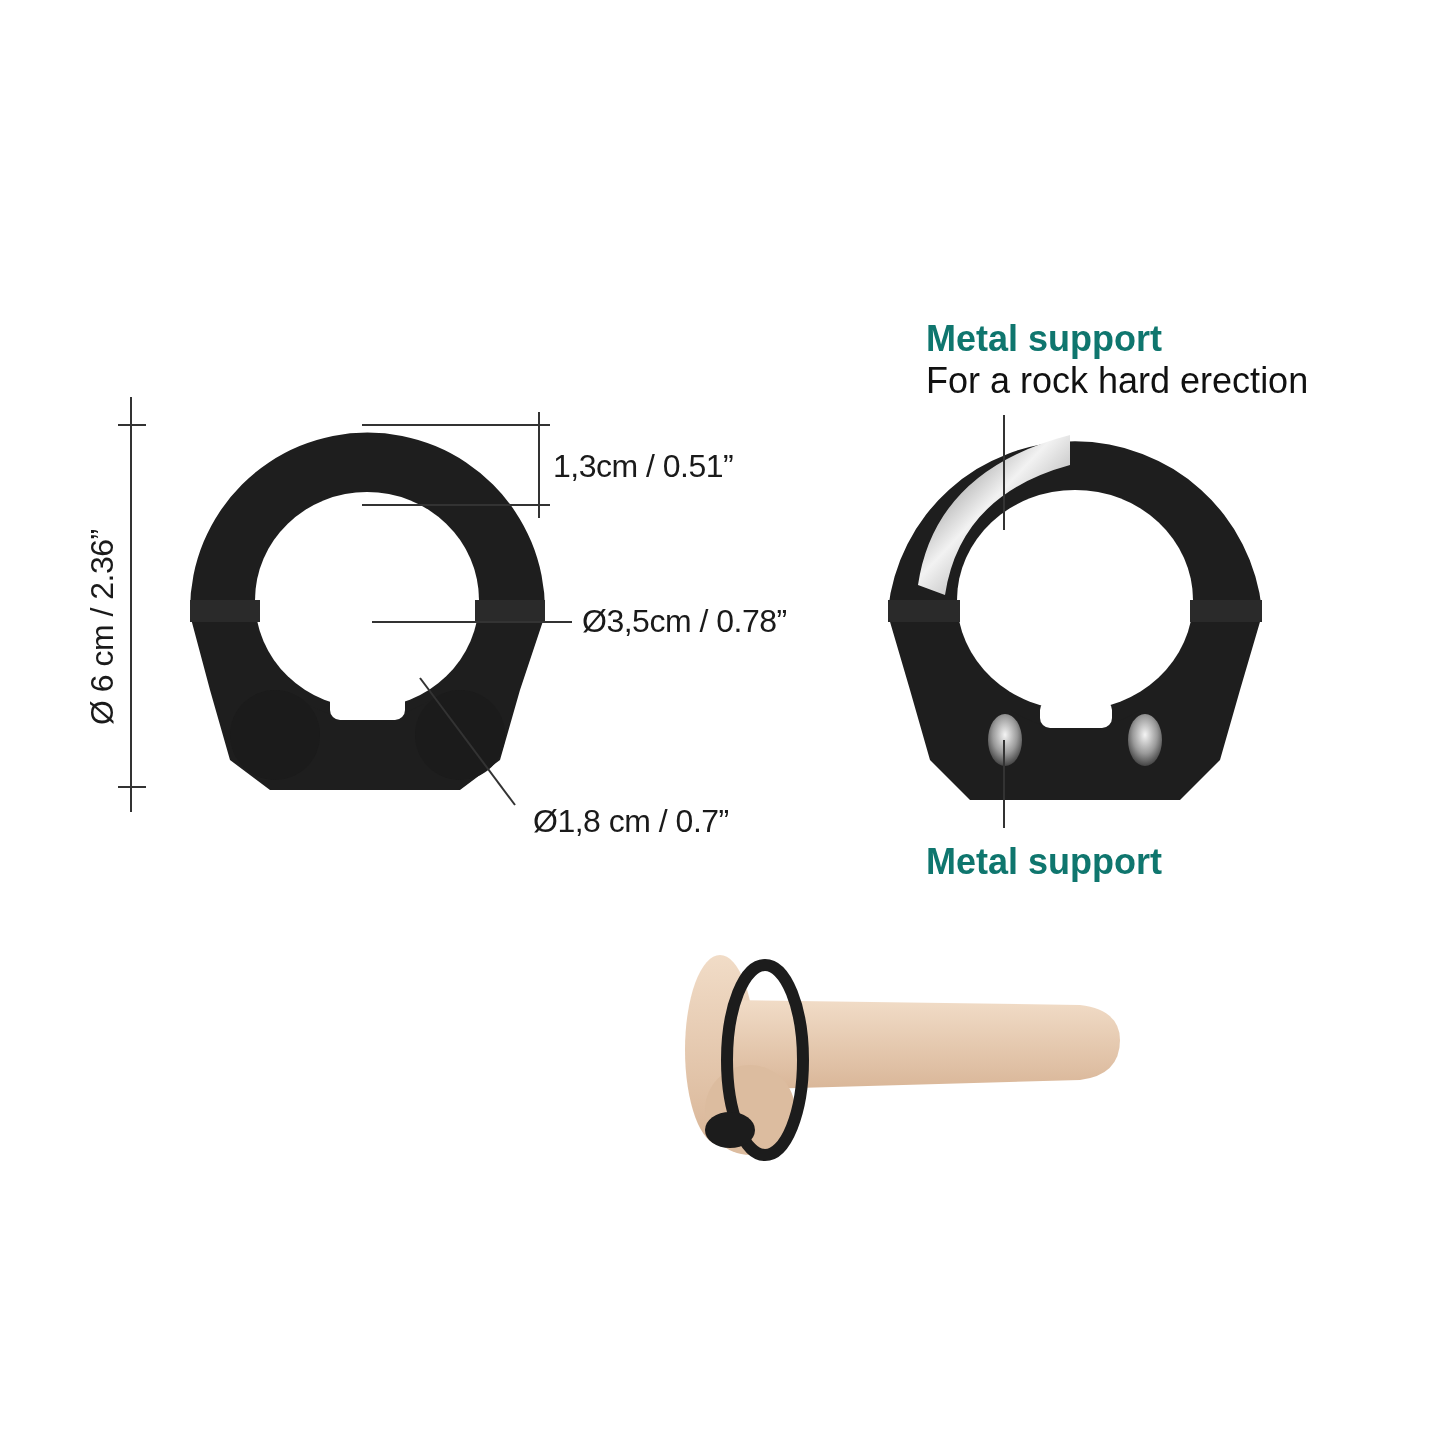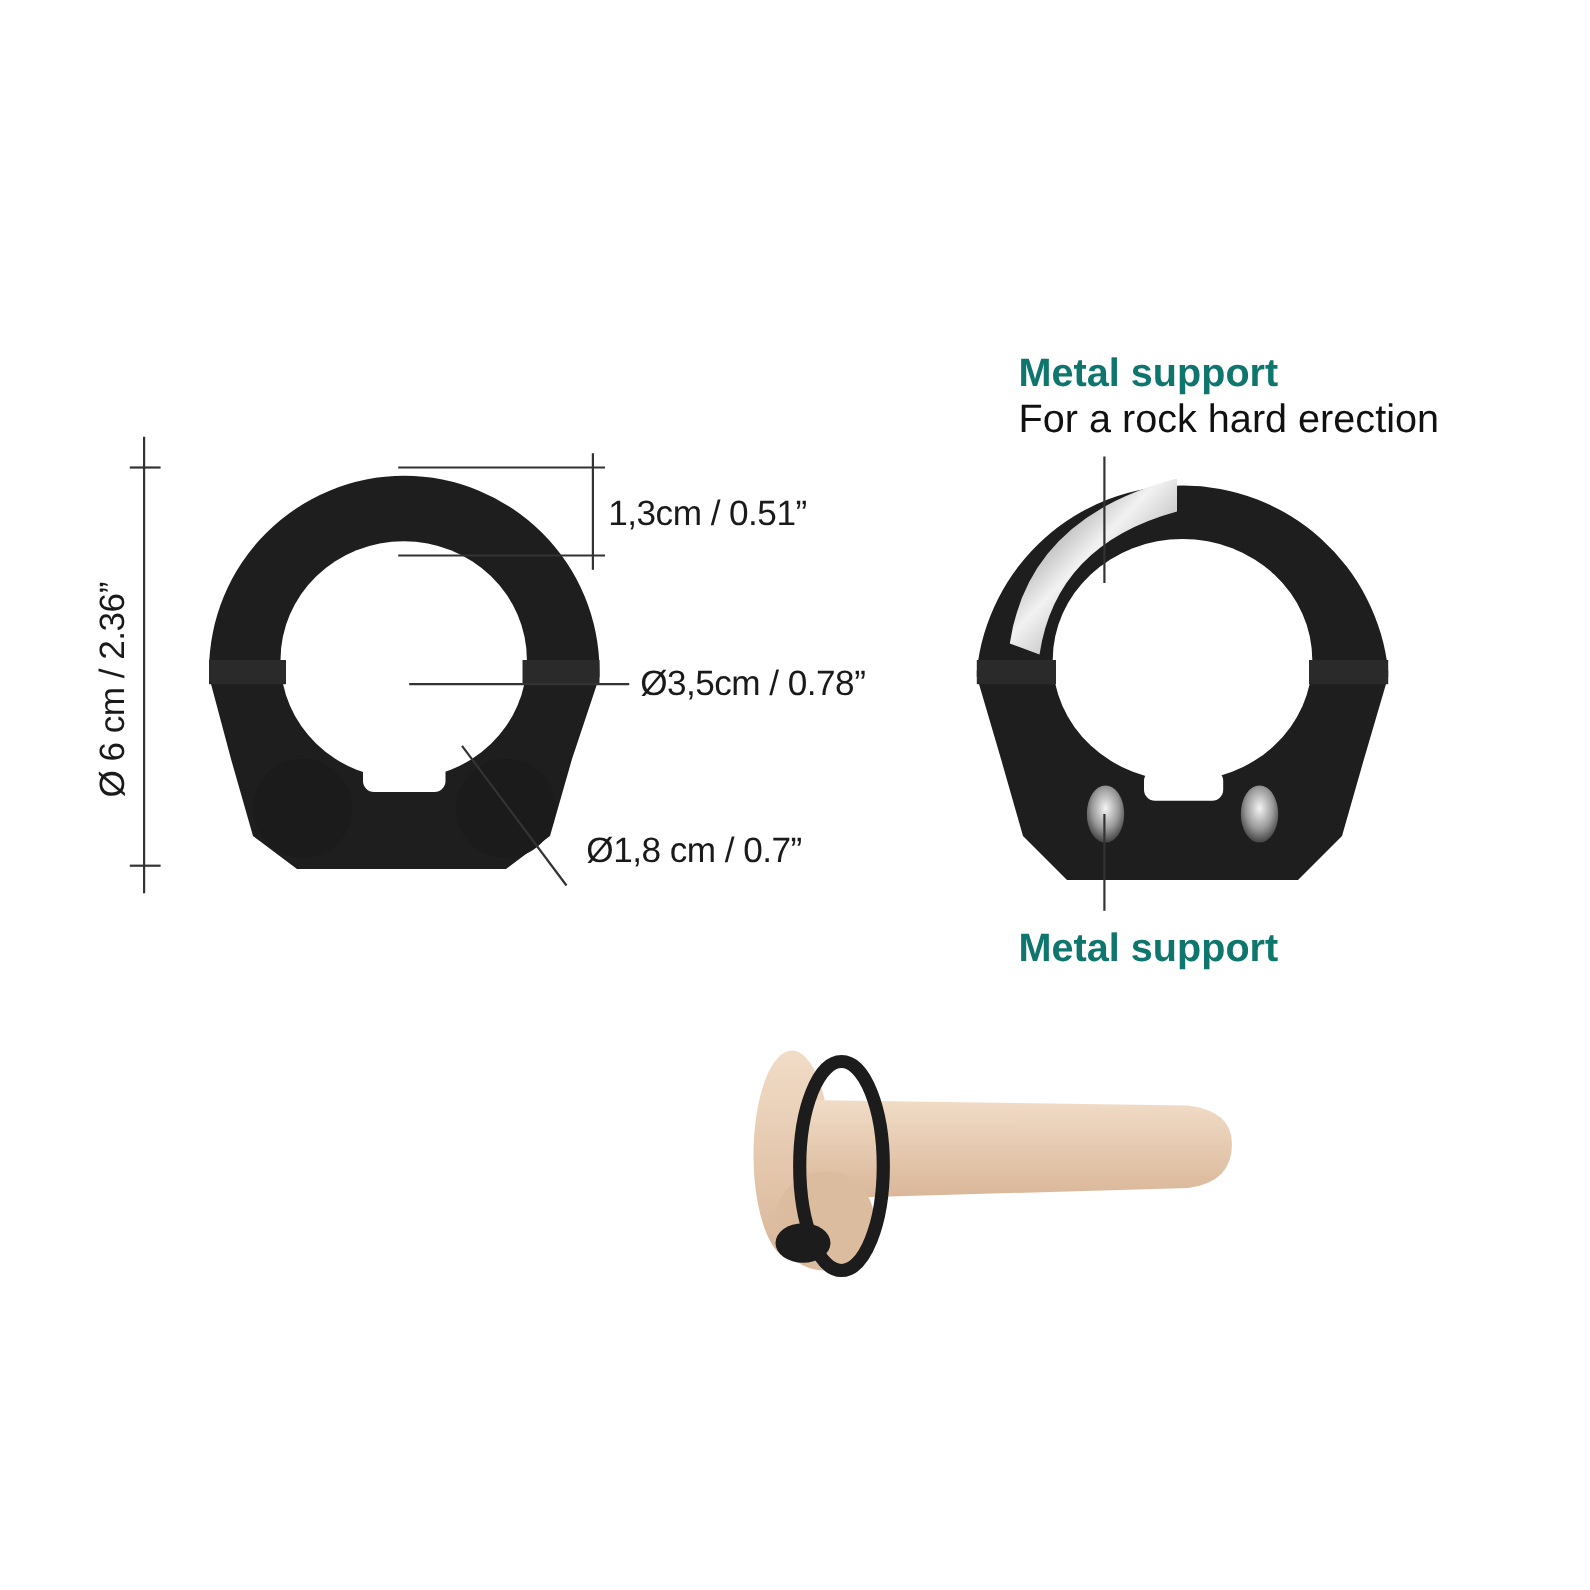--- a/index.html
+++ b/index.html
@@ -76,21 +76,21 @@
     <path d="M 730 1000 L 1080 1005 Q 1120 1010 1120 1040 Q 1120 1075 1080 1080 L 730 1090 Z" fill="url(#skinGrad)"></path>
     <ellipse cx="750" cy="1110" rx="45" ry="45" fill="#dcbc9f"></ellipse>
     <ellipse cx="765" cy="1060" rx="38" ry="95" fill="none" stroke="#1c1c1c" stroke-width="12"></ellipse>
     <ellipse cx="730" cy="1130" rx="25" ry="18" fill="#1c1c1c"></ellipse>
   </g>
 </svg>
 
 <div class="abs dim-text vert" style="left: 84px; top: 725px;">Ø 6 cm / 2.36”</div>
 <div class="abs dim-text" style="left: 553px; top: 448px;">1,3cm / 0.51”</div>
 <div class="abs dim-text" style="left: 582px; top: 603px;">Ø3,5cm / 0.78”</div>
-<div class="abs dim-text" style="left: 533px; top: 755px;">Ø1,8 cm / 0.7”</div>
+<div class="abs dim-text" style="left: 533px; top: 803px;">Ø1,8 cm / 0.7”</div>
 
 <div class="abs" style="left: 926px; top: 318px;">
   <div class="callout-title">Metal support</div>
   <div class="callout-sub">For a rock hard erection</div>
 </div>
 <div class="abs" style="left: 926px; top: 841px;">
   <div class="callout-title">Metal support</div>
 </div>
 
 </body></html>

